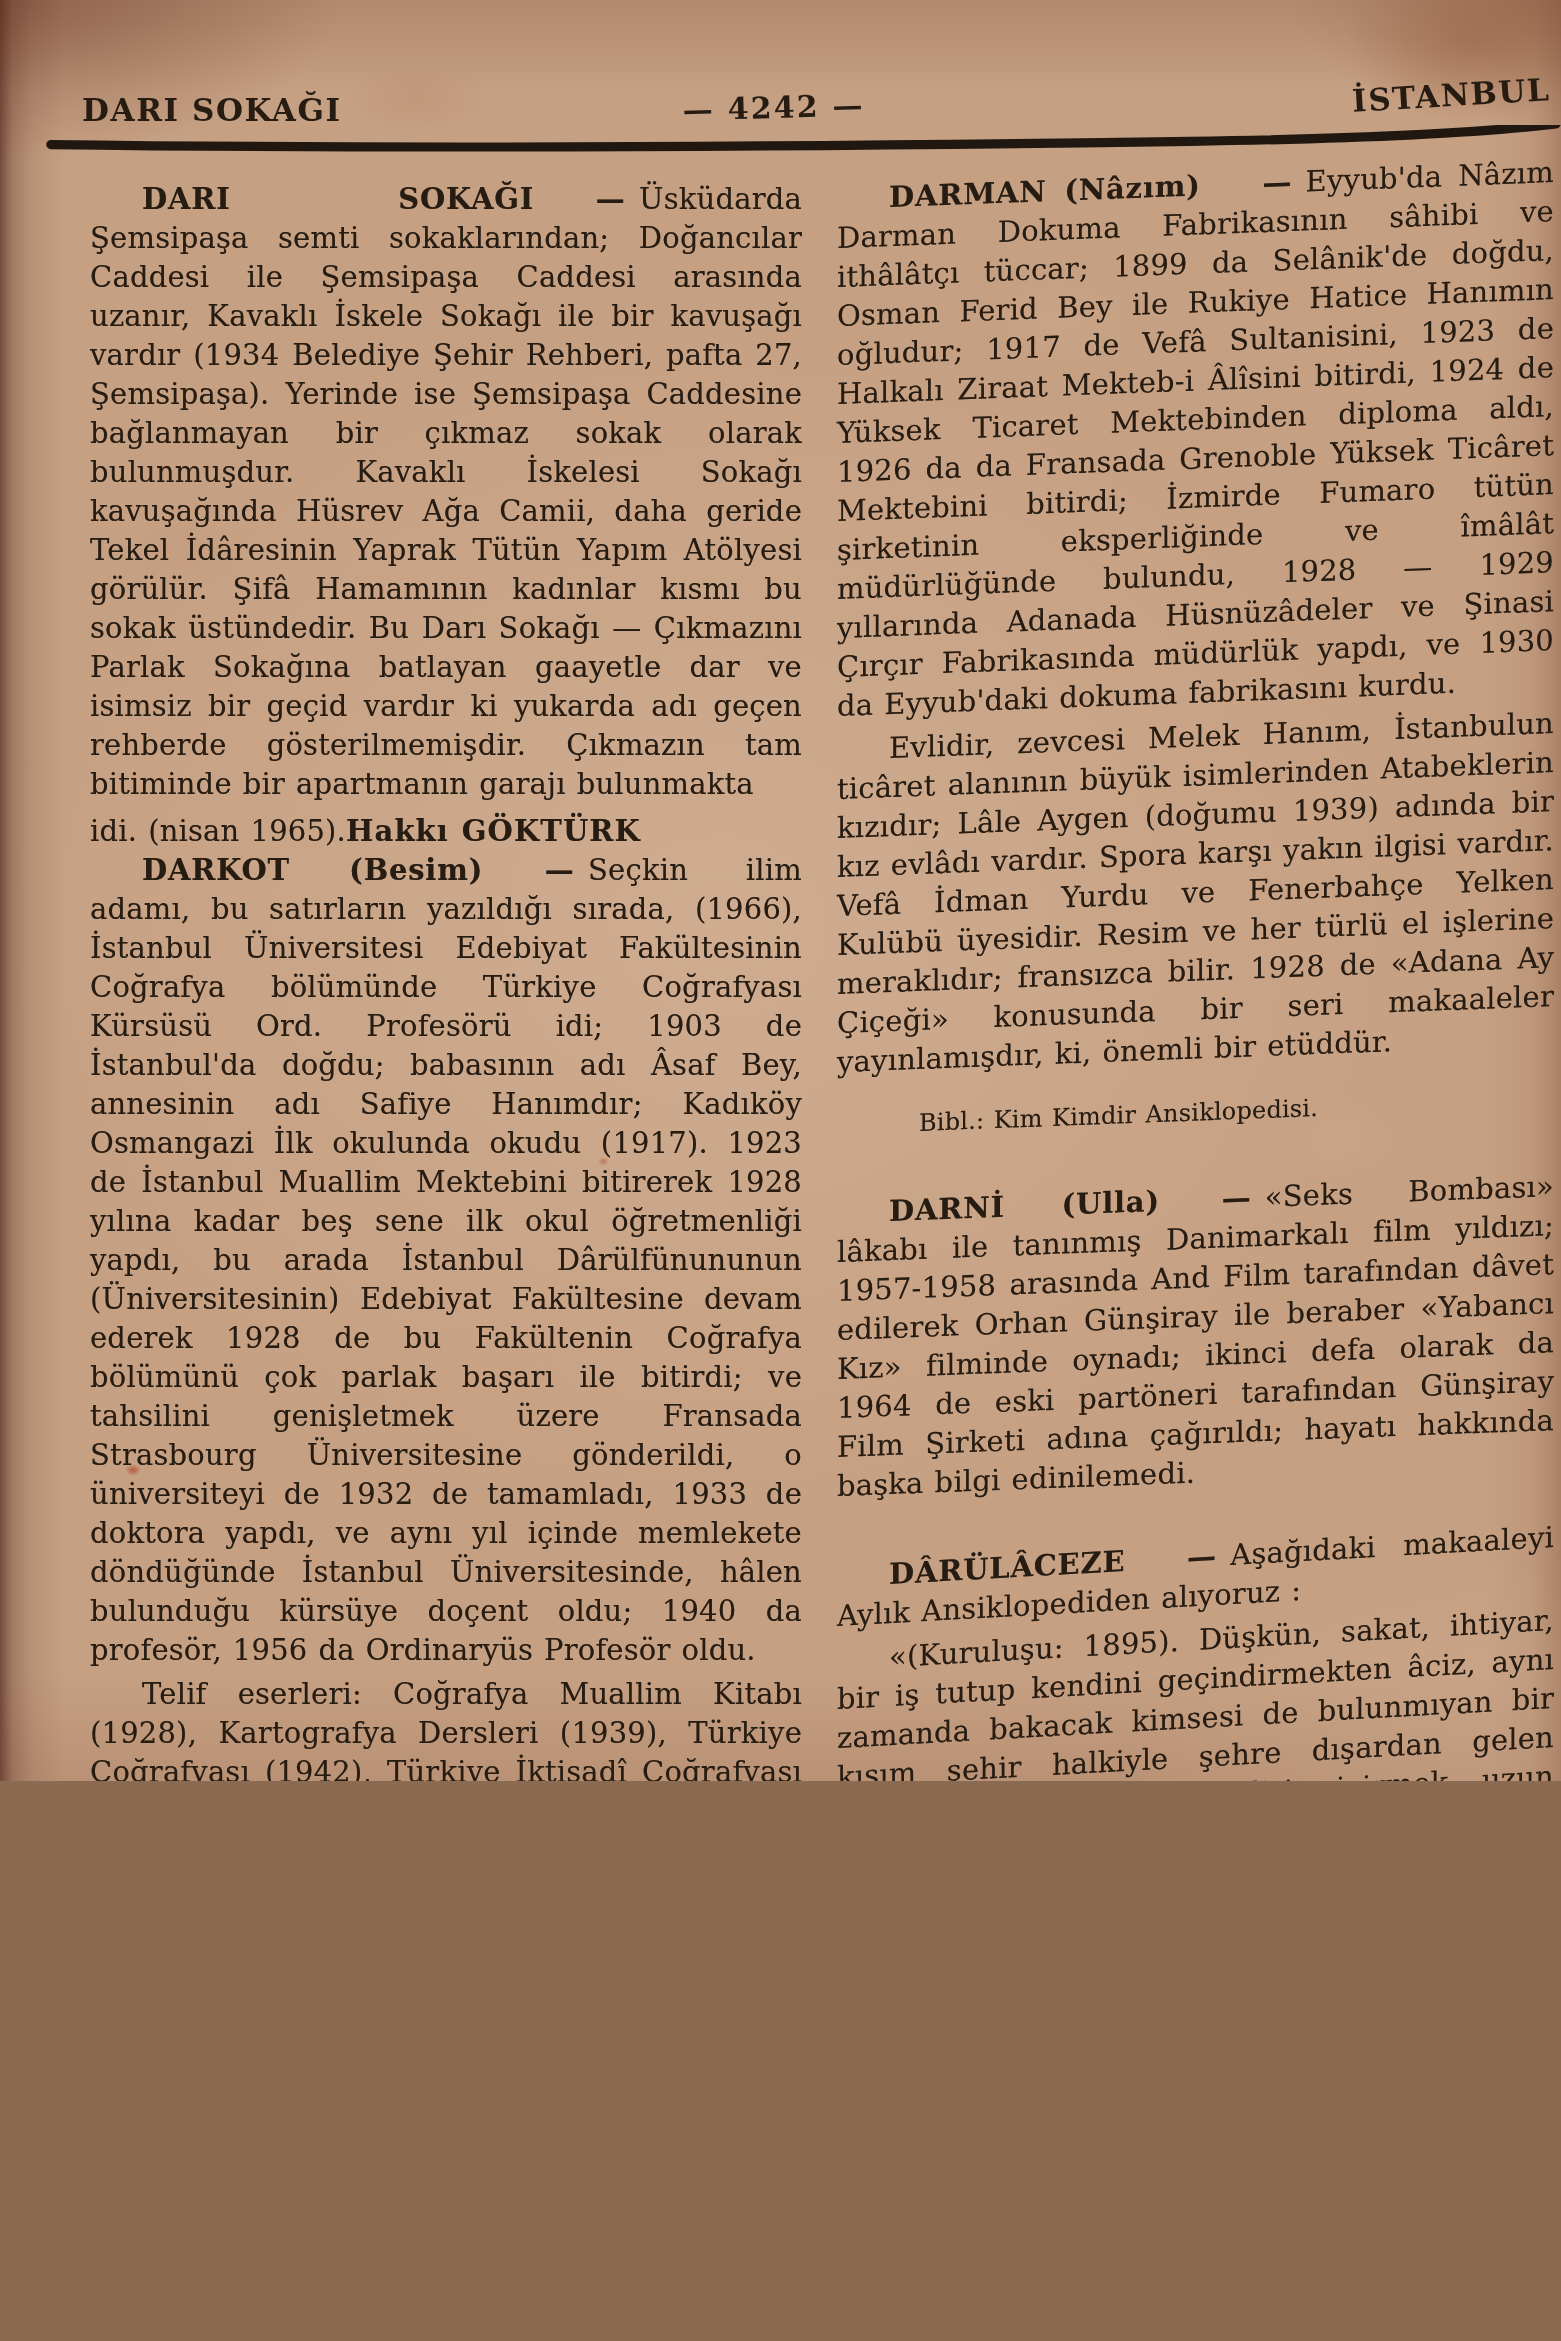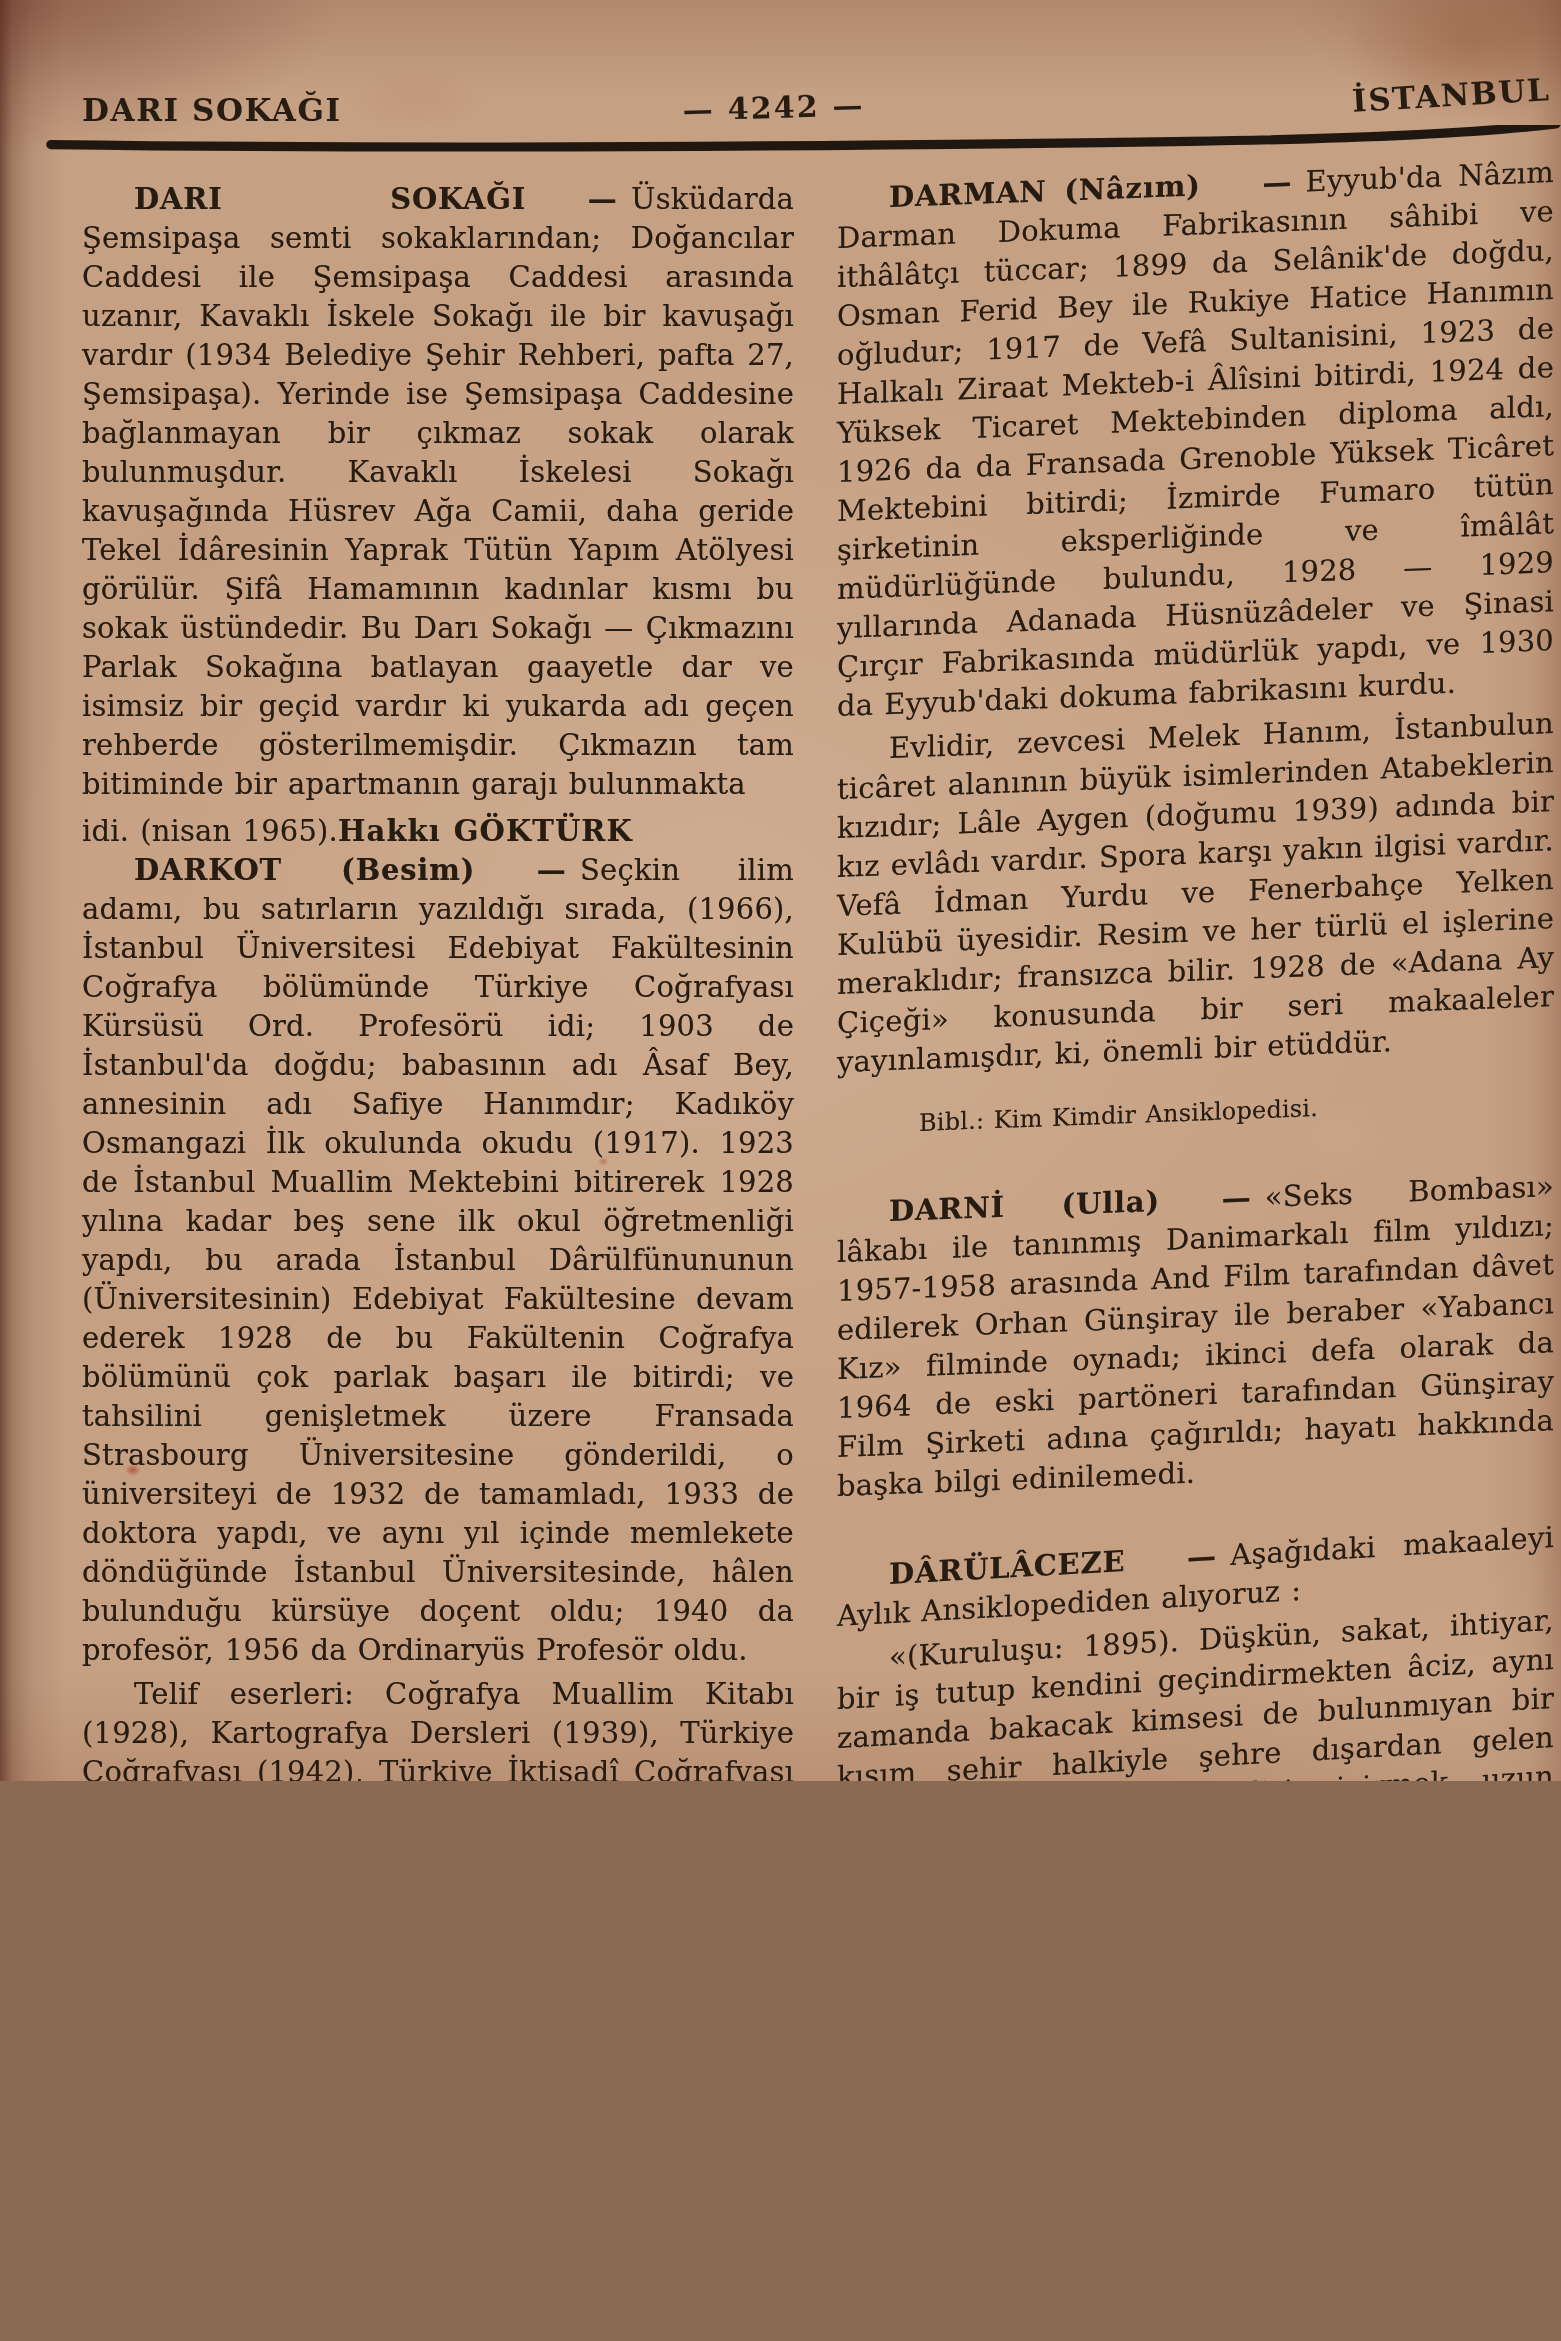--- a/index.html
+++ b/index.html
@@ -45,21 +45,21 @@
     font-size:31px;font-weight:bold;letter-spacing:1.6px;white-space:nowrap;}
   .h-center{position:absolute;left:50%;top:90px;transform:translateX(-54%) rotate(-1.6deg);
     font-size:30px;font-weight:bold;letter-spacing:2.2px;white-space:nowrap;}
   .h-right{position:absolute;right:12px;top:77px;transform:rotate(-3.4deg);
     font-size:31px;font-weight:bold;letter-spacing:1.6px;white-space:nowrap;}
   .rule{position:absolute;left:0;top:125px;}
 
   .col{position:absolute;top:180px;text-align:justify;
     font-size:29px;line-height:39px;letter-spacing:0.2px;word-spacing:1.6px;
     text-shadow:0 0 0.5px rgba(48,30,18,.45);}
-  .col-left{left:82px;width:712px;}
+  .col-left{left:90px;width:712px;}
   .col-right{left:837px;width:717px;transform:skewY(-2.15deg);transform-origin:0 0;}
 
   .para{margin:0;text-indent:52px;}
   .para + .para{margin-top:5.4px;}
   .term{font-weight:bold;letter-spacing:0.8px;}
   .sep{display:inline-block;margin:0 14px 0 9.7px;font-weight:bold;}
   .sigline{display:flex;justify-content:flex-start;align-items:baseline;margin-top:8px;}
   .sig{font-weight:bold;letter-spacing:1.1px;}
   .bibl{margin:29px 0 0 82px;font-size:24px;line-height:31px;text-indent:0;text-align:left;}
   .article + .article{}

